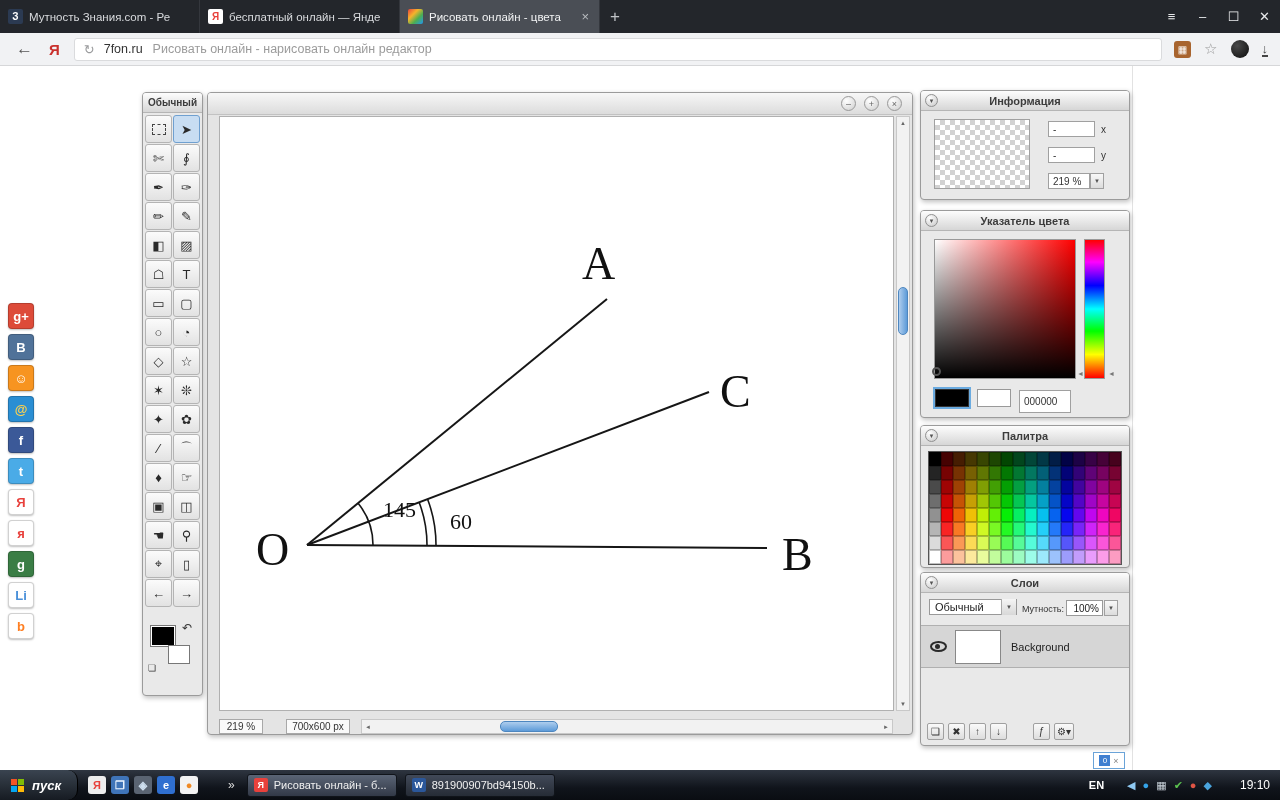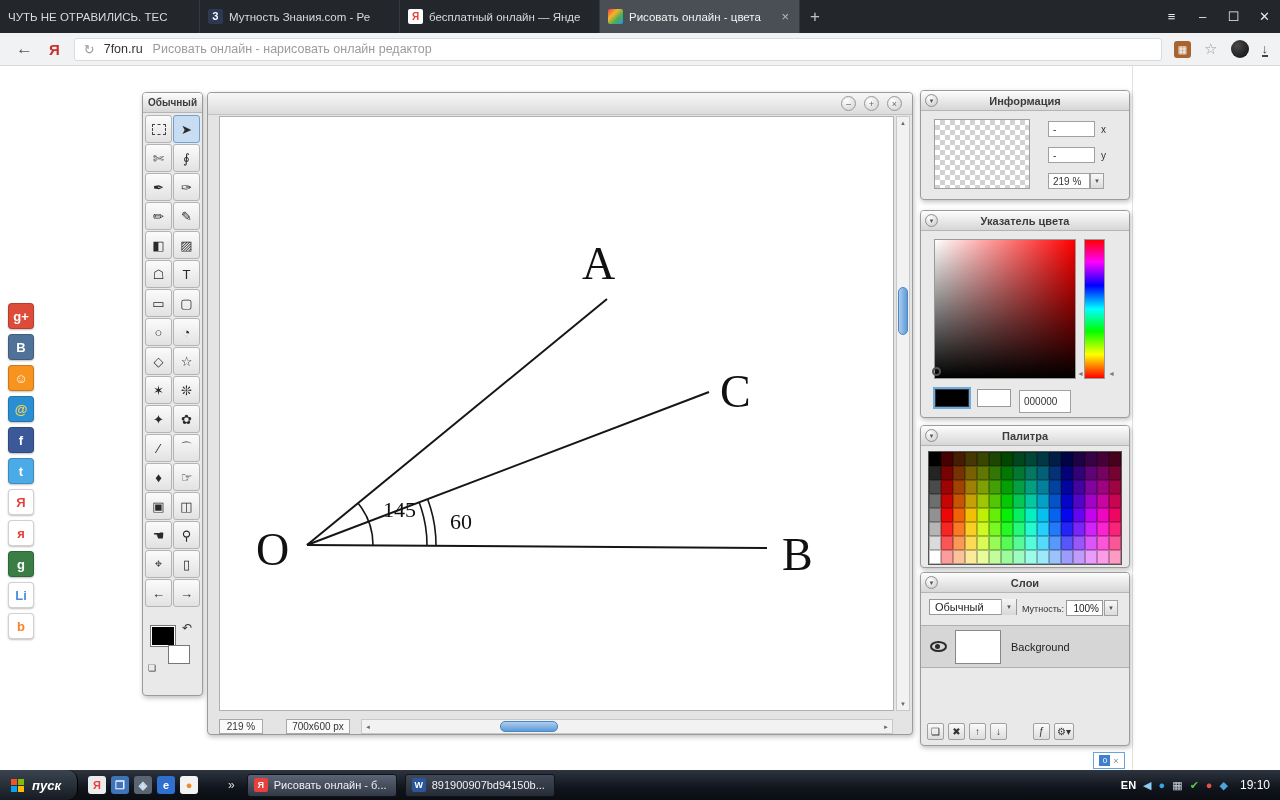--- a/index.html
+++ b/index.html
@@ -131,35 +131,32 @@
   .winflag span {width:6px;height:6px;display:block}
   #start-label {font-size:13px;font-weight:bold;font-style:italic}
   #quick {display:flex;gap:5px;margin-left:10px;align-items:center}
   .qicon {width:18px;height:18px;border-radius:3px;display:flex;align-items:center;justify-content:center;font-size:11px;font-weight:bold}
   #overflow {color:#ddd;margin-left:30px;font-size:12px}
   #tasks {display:flex;gap:8px;margin-left:12px}
   .taskbtn {width:150px;height:23px;border-radius:3px;background:linear-gradient(#414958,#262c36);border:1px solid #10141a;display:flex;align-items:center;gap:6px;padding:0 6px;font-size:11px;color:#f0f0f0}
   .taskbtn.active {background:linear-gradient(#5a6475,#323947)}
   .task-ic {width:14px;height:14px;border-radius:2px;font-size:9px;font-weight:bold;display:flex;align-items:center;justify-content:center;color:#fff;flex:0 0 auto}
   .taskbtn .t {overflow:hidden;text-overflow:ellipsis;white-space:nowrap}
-  #tray {margin-left:auto;display:flex;align-items:center;gap:7px;padding-right:10px}
+  #tray {margin-left:auto;display:flex;align-items:center;gap:23px;padding-right:10px}
   #lang {font-size:11px;font-weight:bold}
   .tray-ic {font-size:11px;line-height:1}
   #clock {font-size:12px;margin-left:5px}
 </style>
 </head>
 <body>
 
 <div>
 
   <header id="tabbar">
     <div id="tabs">
-        <div class="tab">
-          <span class="title">ЧУТЬ НЕ ОТРАВИЛИСЬ. ТЕС</span>
-        </div>
         <div class="tab">
           <span class="fav fav-znania">З</span>
           <span class="title">Мутность Знания.com - Ре</span>
         </div>
         <div class="tab">
           <span class="fav fav-yandex">Я</span>
           <span class="title">бесплатный онлайн — Янде</span>
         </div>
         <div class="tab active">
           <span class="fav fav-7fon"></span>

